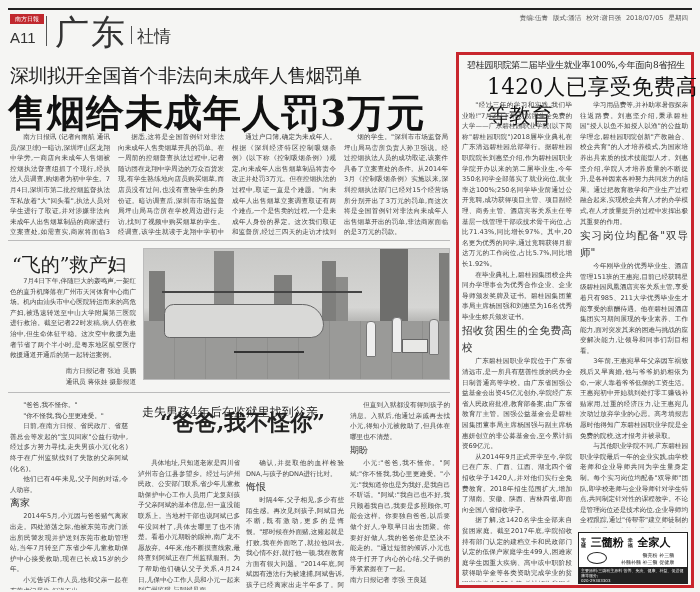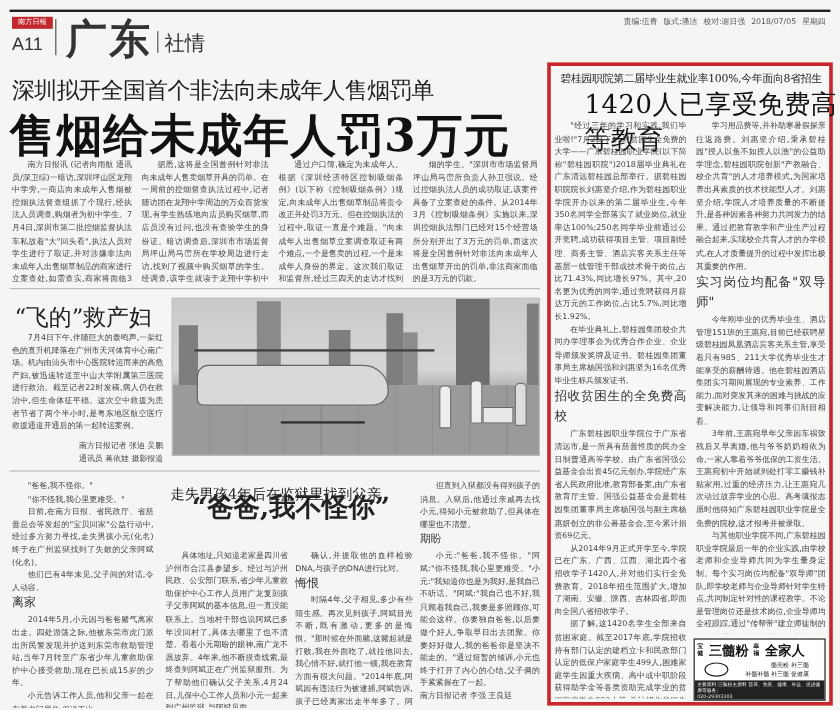--- a/index.html
+++ b/index.html
@@ -4,21 +4,21 @@
 <style>
   * { box-sizing: border-box; margin: 0; padding: 0; }
   html, body { width: 700px; height: 592px; overflow: hidden; background: #f4f4f2; }
   body { font-family: "DejaVu Sans", sans-serif; color: #222; position: relative; }
   .page { position: absolute; left: 0; top: 0; width: 700px; height: 592px; background: #f5f5f3; }
 
   .top-rule { position: absolute; left: 8px; right: 8px; top: 8px; height: 2px; background: #222; }
   .masthead-logo { position: absolute; left: 10px; top: 14px; width: 34px; height: 10px; background: #c0282e; color: #fff; font-size: 6px; line-height: 10px; text-align: center; font-family: "DejaVu Serif", serif; }
   .page-no { position: absolute; left: 10px; top: 29px; font-size: 15px; color: #333; font-family: "Liberation Sans", sans-serif; }
   .page-sep { position: absolute; left: 46px; top: 16px; width: 1px; height: 30px; background: #555; }
-  .section-main { position: absolute; left: 55px; top: 10px; font-size: 34px; color: #333; font-family: "DejaVu Sans", sans-serif; font-weight: 700; letter-spacing: 2px; }
+  .section-main { position: absolute; left: 55px; top: 10px; font-size: 34px; color: #333; font-family: "DejaVu Sans", sans-serif; font-weight: 400; letter-spacing: 2px; }
   .section-sep { position: absolute; left: 131px; top: 26px; width: 1px; height: 18px; background: #555; }
   .section-sub { position: absolute; left: 137px; top: 25px; font-size: 17px; color: #333; }
   .meta-line { position: absolute; right: 12px; top: 14px; font-size: 6.5px; color: #555; word-spacing: 3px; }
 
   .lead-kicker { position: absolute; left: 10px; top: 63px; font-size: 19px; font-family: "DejaVu Serif", serif; color: #222; letter-spacing: -0.5px; }
   .lead-headline { position: absolute; left: 8px; top: 88px; font-size: 38px; font-weight: bold; font-family: "DejaVu Serif", serif; color: #111; letter-spacing: 1px; }
 
   .col { position: absolute; font-size: 6.6px; line-height: 10.6px; color: #444; text-align: justify; overflow: hidden; }
   .col p { text-indent: 2em; }
 

